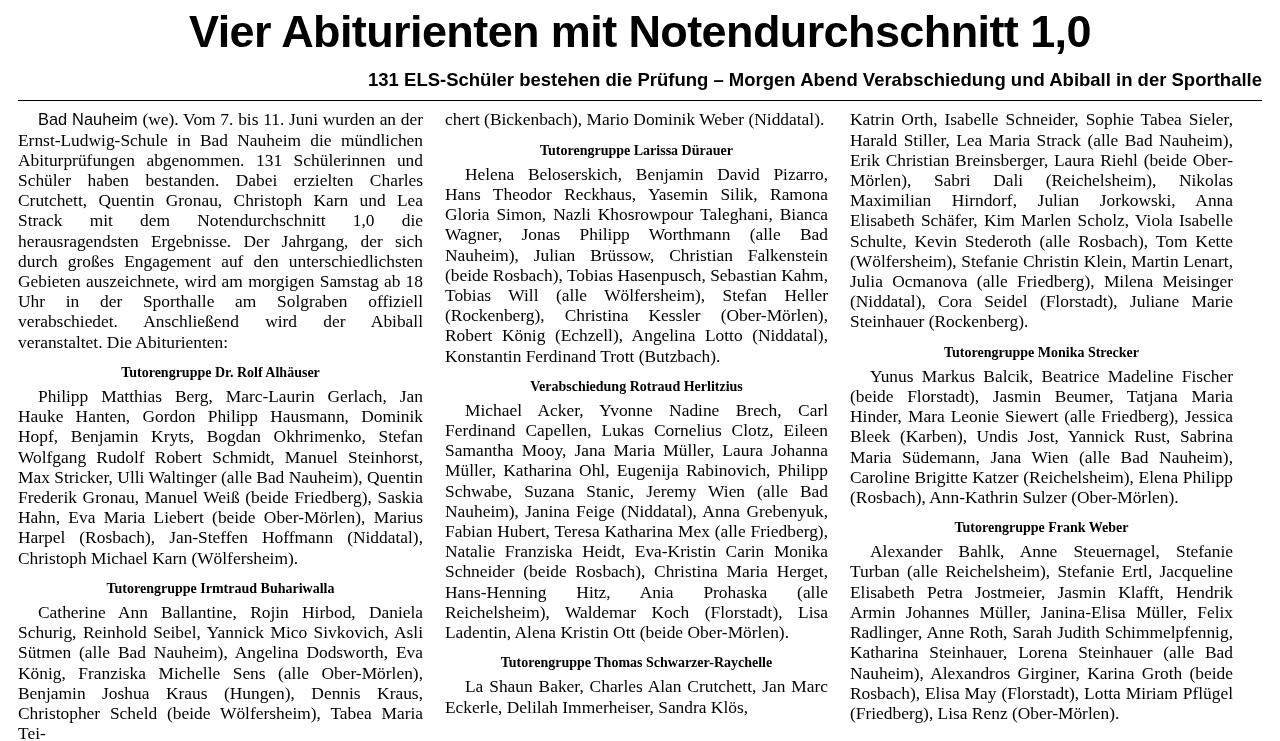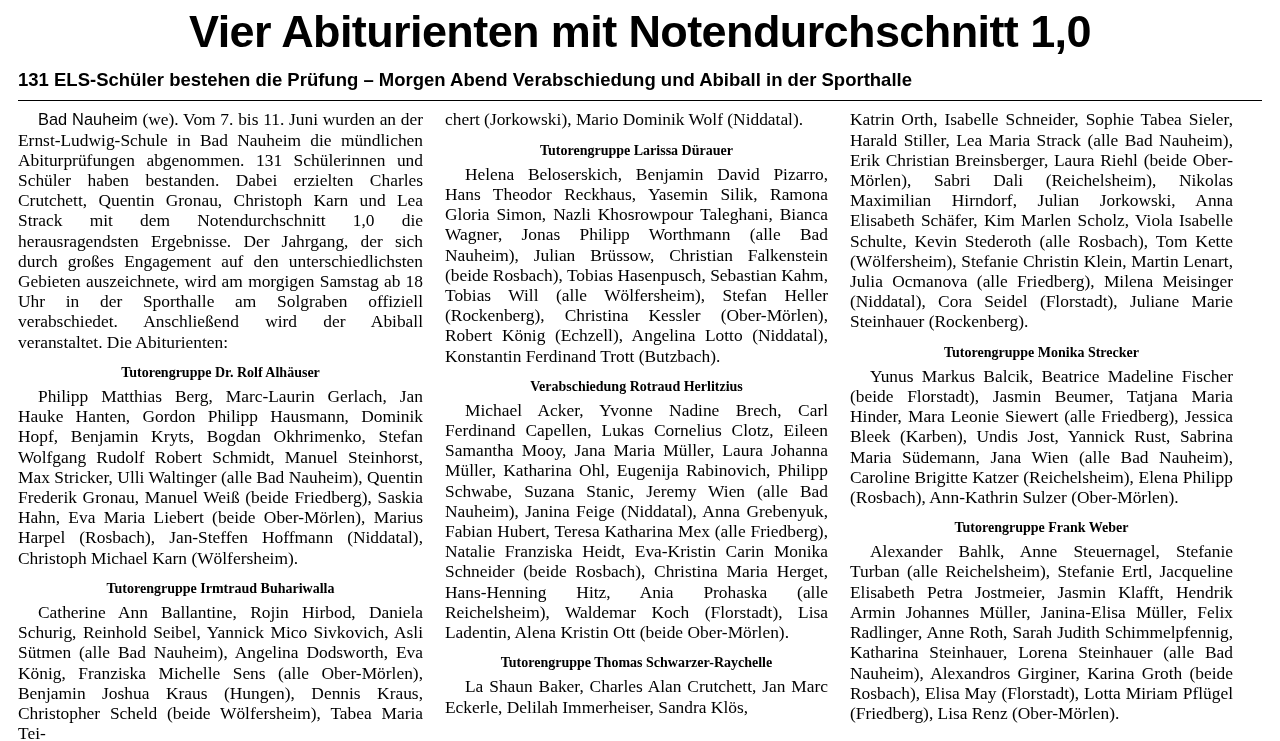--- a/index.html
+++ b/index.html
@@ -29,21 +29,21 @@
     text-align: center;
     letter-spacing: -0.6px;
     margin: 2px 0 0 0;
     white-space: nowrap;
   }
   .subhead {
     font-family: "Liberation Sans", sans-serif;
     font-weight: bold;
     font-size: 18.5px;
     line-height: 1.2;
-    text-align: left;
+    text-align: right;
     margin: 14px 0 0 0;
     white-space: nowrap;
   }
   .rule {
     border-top: 1px solid #000;
     margin: 9px 0 0 0;
     height: 0;
   }
   .columns {
     display: flex;
@@ -107,21 +107,21 @@
 
     <div class="col">
       <p class="body indent"><span class="lead">Bad Nauheim</span><span> (we). Vom 7. bis 11. Juni wurden an der Ernst-Ludwig-Schule in Bad Nauheim die mündlichen Abiturprüfungen abgenommen. 131 Schülerinnen und Schüler haben bestanden. Dabei erzielten Charles Crutchett, Quentin Gronau, Christoph Karn und Lea Strack mit dem Notendurchschnitt 1,0 die herausragendsten Ergebnisse. Der Jahrgang, der sich durch großes Engagement auf den unterschiedlichsten Gebieten auszeichnete, wird am morgigen Samstag ab 18 Uhr in der Sporthalle am Solgraben offiziell verabschiedet. Anschließend wird der Abiball veranstaltet. Die Abiturienten:</span></p>
       <h3 class="group">Tutorengruppe Dr. Rolf Alhäuser</h3>
       <p class="body indent">Philipp Matthias Berg, Marc-Laurin Gerlach, Jan Hauke Hanten, Gordon Philipp Hausmann, Dominik Hopf, Benjamin Kryts, Bogdan Okhrimenko, Stefan Wolfgang Rudolf Robert Schmidt, Manuel Steinhorst, Max Stricker, Ulli Waltinger (alle Bad Nauheim), Quentin Frederik Gronau, Manuel Weiß (beide Friedberg), Saskia Hahn, Eva Maria Liebert (beide Ober-Mörlen), Marius Harpel (Rosbach), Jan-Steffen Hoffmann (Niddatal), Christoph Michael Karn (Wölfersheim).</p>
       <h3 class="group">Tutorengruppe Irmtraud Buhariwalla</h3>
       <p class="body indent">Catherine Ann Ballantine, Rojin Hirbod, Daniela Schurig, Reinhold Seibel, Yannick Mico Sivkovich, Asli Sütmen (alle Bad Nauheim), Angelina Dodsworth, Eva König, Franziska Michelle Sens (alle Ober-Mörlen), Benjamin Joshua Kraus (Hungen), Dennis Kraus, Christopher Scheld (beide Wölfersheim), Tabea Maria Tei-</p>
     </div>
 
     <div class="col">
-      <p class="body noindent">chert (Jorkowski), Mario Dominik Wolf (Niddatal).</p>
+      <p class="body noindent">chert (Bickenbach), Mario Dominik Weber (Niddatal).</p>
       <h3 class="group">Tutorengruppe Larissa Dürauer</h3>
       <p class="body indent">Helena Beloserskich, Benjamin David Pizarro, Hans Theodor Reckhaus, Yasemin Silik, Ramona Gloria Simon, Nazli Khosrowpour Taleghani, Bianca Wagner, Jonas Philipp Worthmann (alle Bad Nauheim), Julian Brüssow, Christian Falkenstein (beide Rosbach), Tobias Hasenpusch, Sebastian Kahm, Tobias Will (alle Wölfersheim), Stefan Heller (Rockenberg), Christina Kessler (Ober-Mörlen), Robert König (Echzell), Angelina Lotto (Niddatal), Konstantin Ferdinand Trott (Butzbach).</p>
       <h3 class="group">Verabschiedung Rotraud Herlitzius</h3>
       <p class="body indent">Michael Acker, Yvonne Nadine Brech, Carl Ferdinand Capellen, Lukas Cornelius Clotz, Eileen Samantha Mooy, Jana Maria Müller, Laura Johanna Müller, Katharina Ohl, Eugenija Rabinovich, Philipp Schwabe, Suzana Stanic, Jeremy Wien (alle Bad Nauheim), Janina Feige (Niddatal), Anna Grebenyuk, Fabian Hubert, Teresa Katharina Mex (alle Friedberg), Natalie Franziska Heidt, Eva-Kristin Carin Monika Schneider (beide Rosbach), Christina Maria Herget, Hans-Henning Hitz, Ania Prohaska (alle Reichelsheim), Waldemar Koch (Florstadt), Lisa Ladentin, Alena Kristin Ott (beide Ober-Mörlen).</p>
       <h3 class="group">Tutorengruppe Thomas Schwarzer-Raychelle</h3>
       <p class="body indent">La Shaun Baker, Charles Alan Crutchett, Jan Marc Eckerle, Delilah Immerheiser, Sandra Klös,</p>
     </div>
 
     <div class="col">
       <p class="body noindent">Katrin Orth, Isabelle Schneider, Sophie Tabea Sieler, Harald Stiller, Lea Maria Strack (alle Bad Nauheim), Erik Christian Breinsberger, Laura Riehl (beide Ober-Mörlen), Sabri Dali (Reichelsheim), Nikolas Maximilian Hirndorf, Julian Jorkowski, Anna Elisabeth Schäfer, Kim Marlen Scholz, Viola Isabelle Schulte, Kevin Stederoth (alle Rosbach), Tom Kette (Wölfersheim), Stefanie Christin Klein, Martin Lenart, Julia Ocmanova (alle Friedberg), Milena Meisinger (Niddatal), Cora Seidel (Florstadt), Juliane Marie Steinhauer (Rockenberg).</p>

